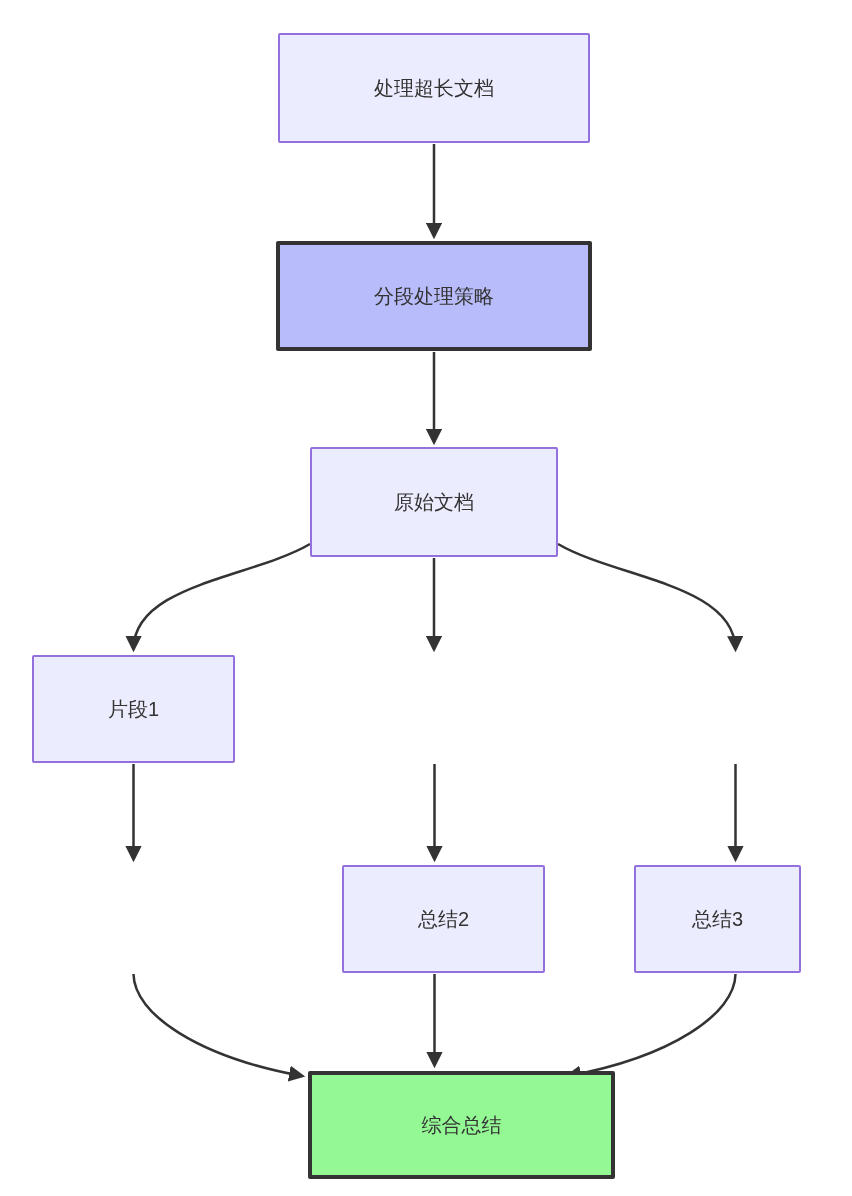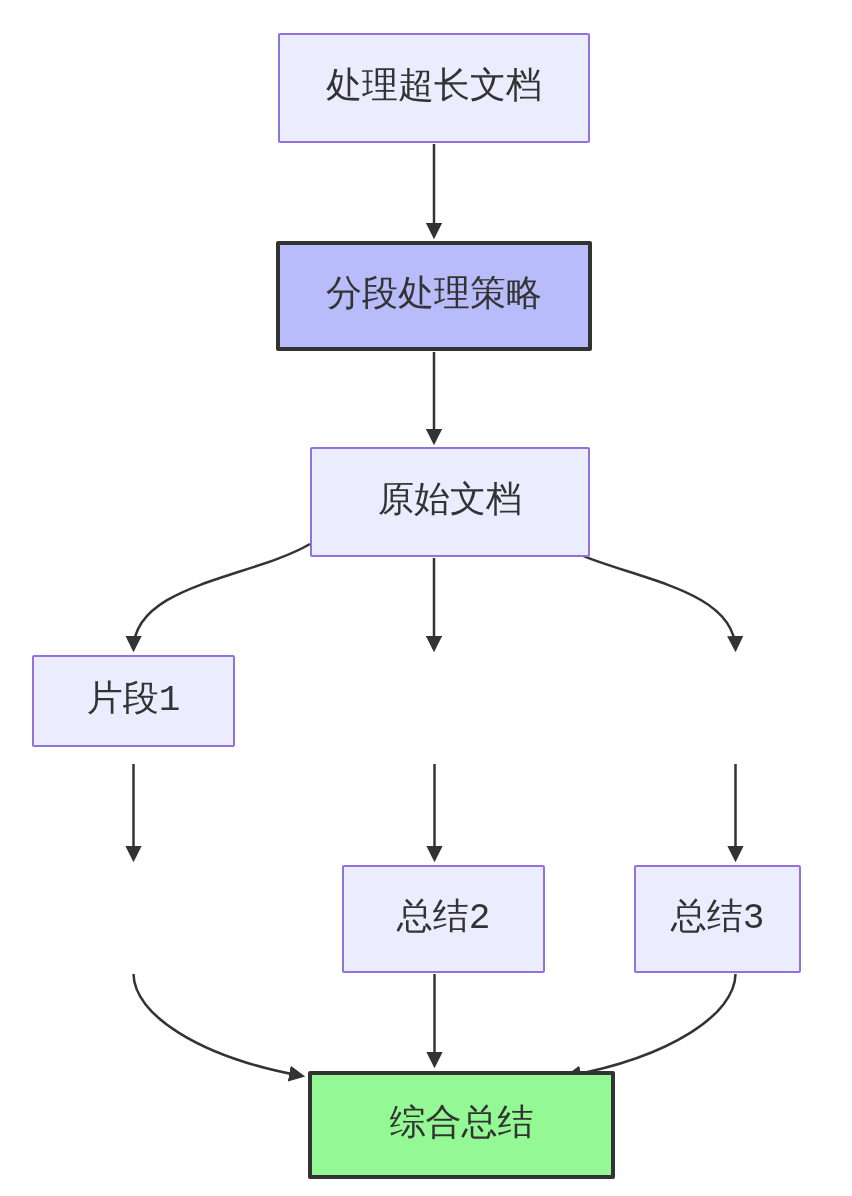--- a/index.html
+++ b/index.html
@@ -39,25 +39,24 @@
   }
   .node.highlight {
     background: var(--highlight_fill, #b9bcfa);
     border: 4px solid var(--highlight_border, #333333);
   }
   .node.success {
     background: var(--success_fill, #94f995);
     border: 4px solid var(--success_border, #333333);
   }
   .node .label {
-    font-size: 36px;
+    font-size: 20px;
     line-height: 1.2;
     color: var(--text, #333333);
     white-space: nowrap;
-    font-family: Liberation Mono, monospace;
   }
 </style>
 </head>
 <body>
 
 <div class="canvas">
 
   <svg class="edge-layer" viewBox="0 0 852 1196" xmlns="http://www.w3.org/2000/svg">
     <defs>
       <marker id="arrowhead" viewBox="0 0 10 10" refX="8" refY="5" markerWidth="6.5" markerHeight="6.5" orient="auto">
@@ -79,25 +78,25 @@
   </svg>
 
   <div class="node default" style="left:278px; top:33px; width:312px; height:110px">
     <span class="label">处理超长文档</span>
   </div>
 
   <div class="node highlight" style="left:276px; top:241px; width:316px; height:110px">
     <span class="label">分段处理策略</span>
   </div>
 
-  <div class="node default" style="left:310px; top:447px; width:280px; height:110px">
+  <div class="node default" style="left:310px; top:447px; width:248px; height:110px">
     <span class="label">原始文档</span>
   </div>
 
-  <div class="node default" style="left:32px; top:655px; width:203px; height:92px">
+  <div class="node default" style="left:32px; top:655px; width:203px; height:108px">
     <span class="label">片段1</span>
   </div>
 
 
 
 
   <div class="node default" style="left:342px; top:865px; width:203px; height:108px">
     <span class="label">总结2</span>
   </div>
 

